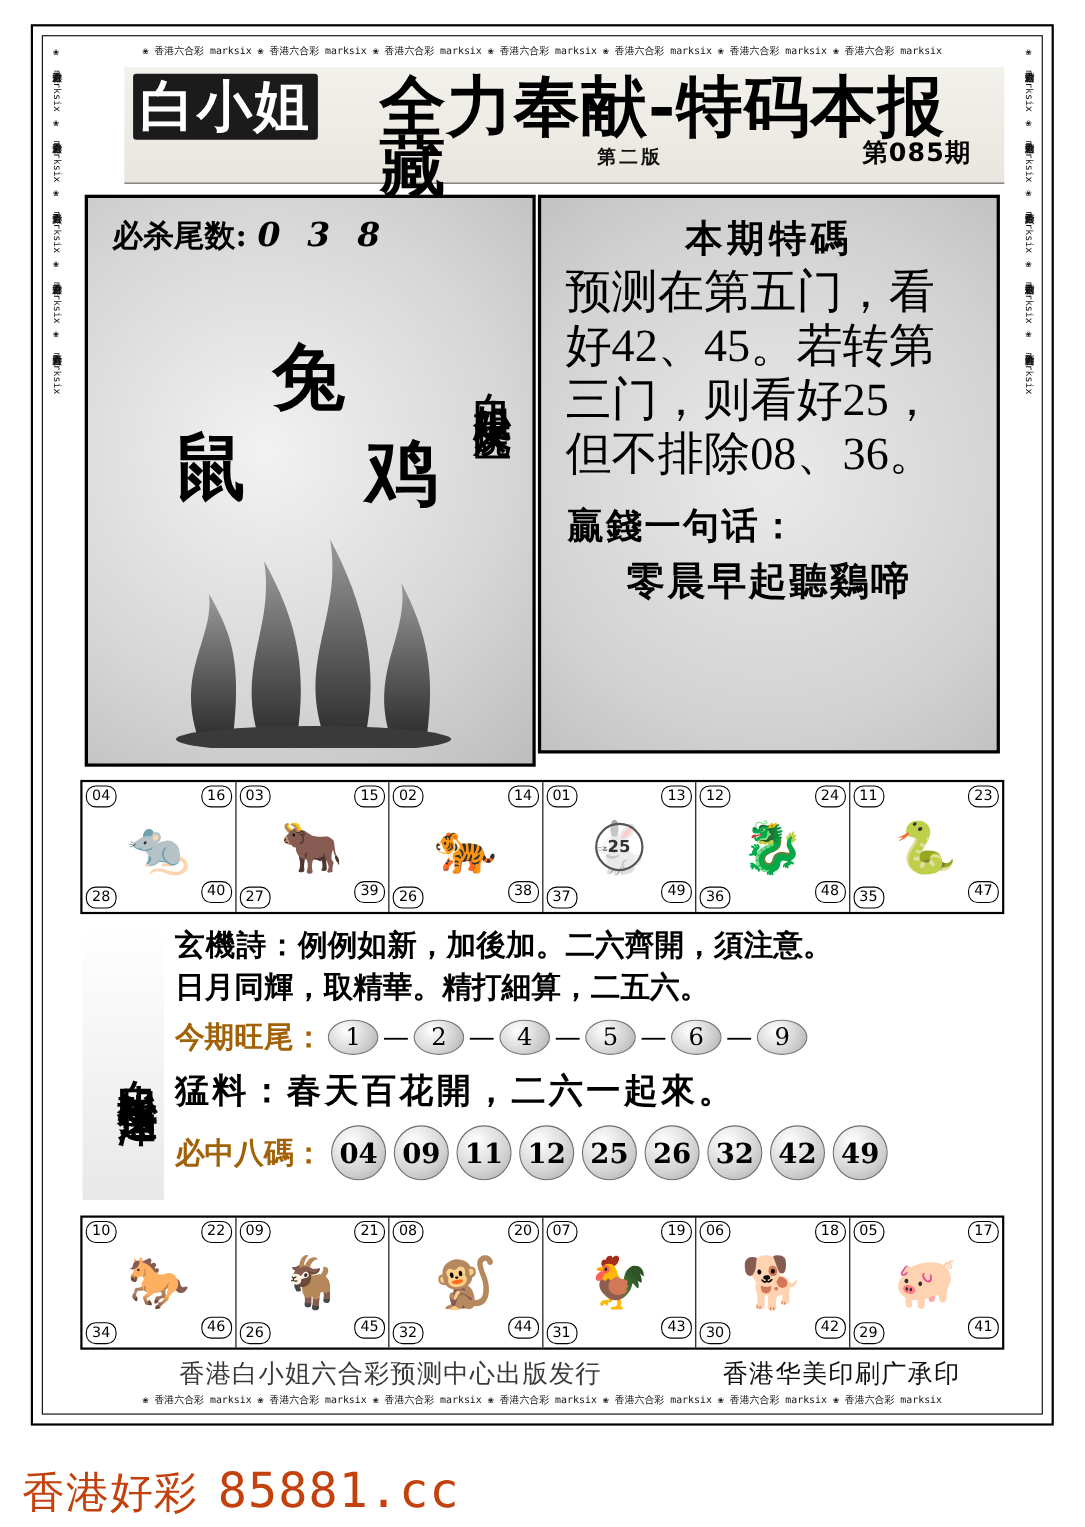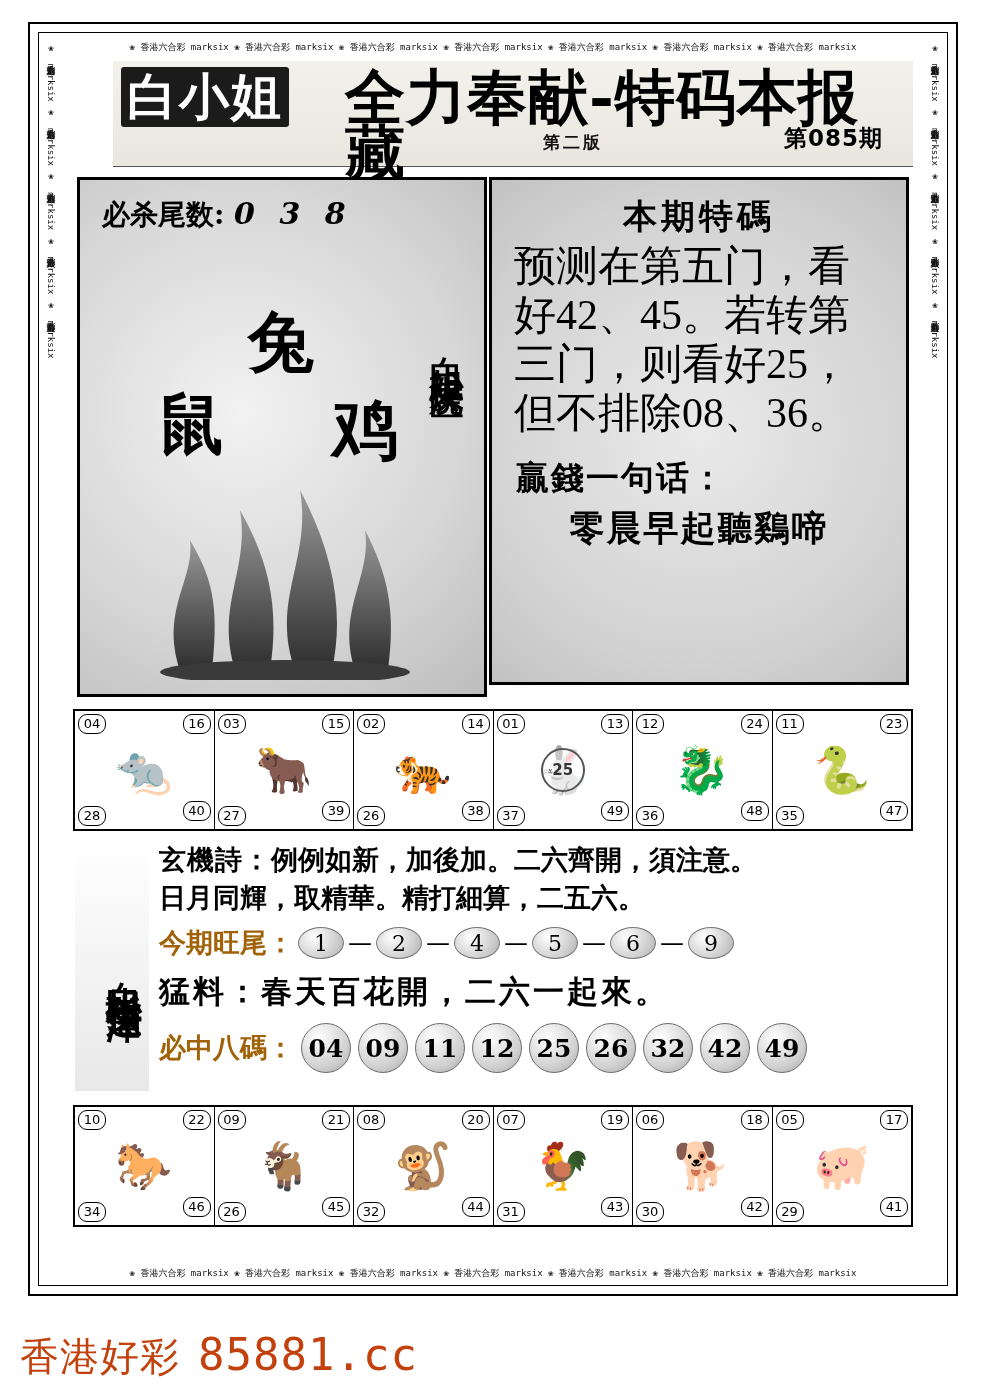--- a/index.html
+++ b/index.html
@@ -514,20 +514,24 @@
 
           <div class="animal-cell">
             <div class="num tl">05</div>
             <div class="num tr">17</div>
             <div class="num bl">29</div>
             <div class="num br">41</div>
             <div class="animal-art">🐖</div>
           </div>
         </div>
 
+        <div class="footer-row">
+          <div class="foot-left">香港白小姐六合彩预测中心出版发行</div>
+          <div class="foot-right">香港华美印刷广承印</div>
+        </div>
 
       </div>
     </div>
   </div>
 
   <div class="wm">
     <span>香港好彩</span><span class="cc">85881.cc</span>
   </div>
 
 </div>

